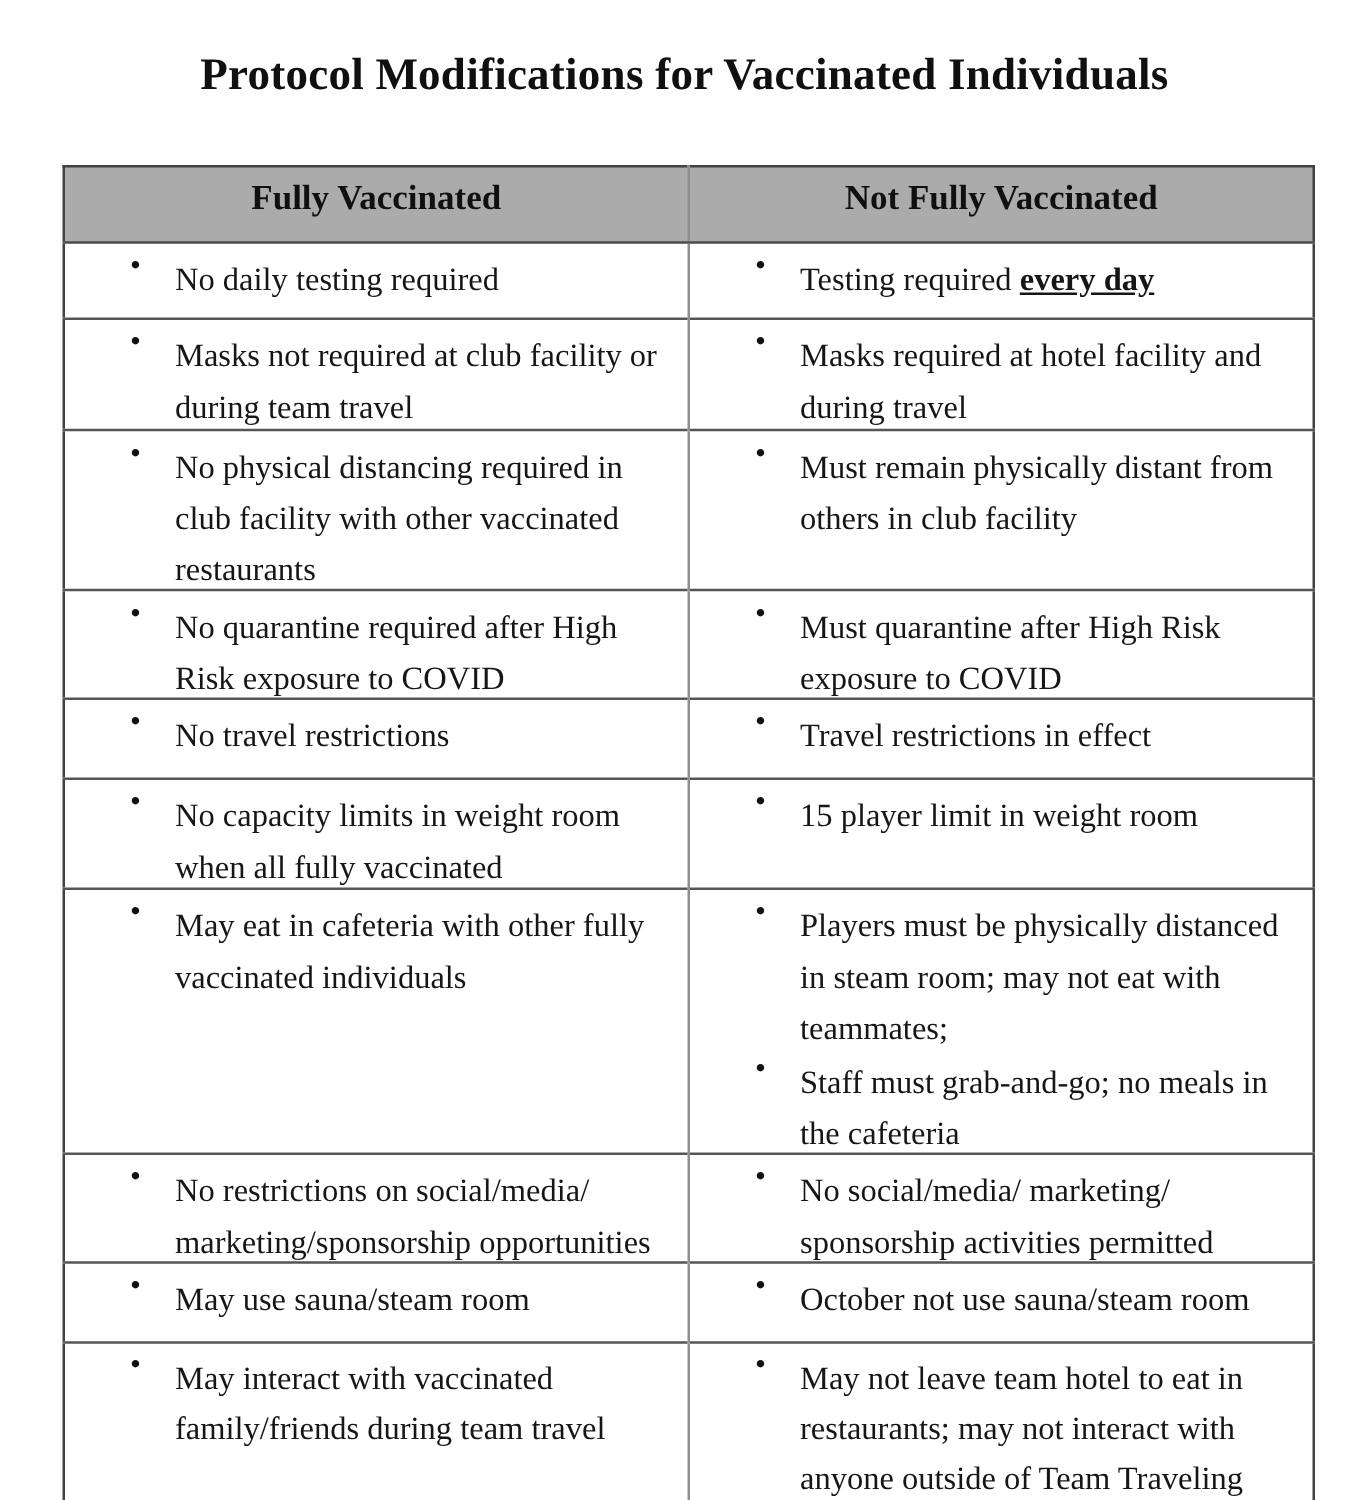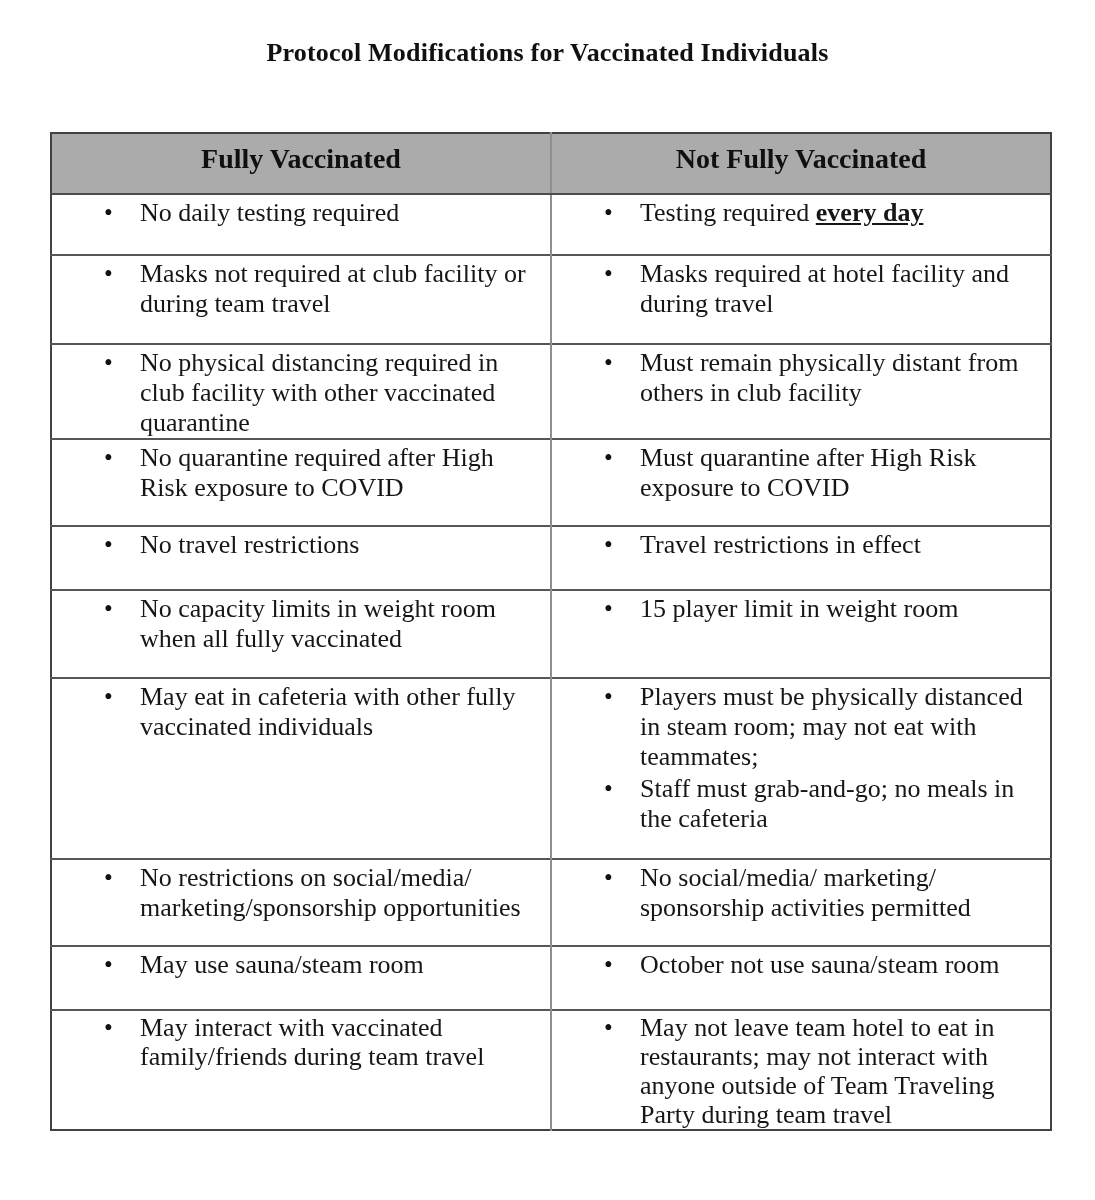--- a/index.html
+++ b/index.html
@@ -7,21 +7,21 @@
     width:1095px; height:1200px;
     background:#fefefe;
     font-family:"Liberation Serif","DejaVu Serif",serif;
     color:#141414;
     position:relative;
     overflow:hidden;
   }
   .doc-title {
     position:absolute; top:38px; left:0; width:1095px;
     text-align:center;
-    font-size:26px; font-weight:bold;
+    font-size:36px; font-weight:bold;
     letter-spacing:0.2px;
     color:#101010;
   }
   .tbl-wrap { position:absolute; top:132px; left:50px; }
   table.protocol {
     border-collapse:collapse;
     table-layout:fixed;
     width:1000px;
     border:2px solid #424242;
   }
@@ -56,21 +56,21 @@
   .li { display:flex; align-items:flex-start; }
   .li + .li { margin-top:2px; }
   .blt {
     flex:none;
     width:36px;
     padding-left:52px;
     font-size:25px; line-height:30px;
     color:#111;
   }
   .txt { font-size:26px; line-height:30px; color:#161616; }
-  .ln { display:block; white-space:nowrap; }
+  .ln { display:block; white-space:nowrap;margin-top:11px; }
   tr.r9 .txt { line-height:29px; }
   tr.r9 .cell { padding-top:2px; }
   .emph { font-weight:bold; text-decoration:underline; }
 </style>
 </head>
 <body>
 
 <div class="doc-title">Protocol Modifications for Vaccinated Individuals</div>
 
 <div class="tbl-wrap">
@@ -135,21 +135,21 @@
     </tr>
 
     <tr class="r2">
       <td>
             <div class="cell">
         <div class="li">
           <span class="blt">•</span>
           <div class="txt">
             <span class="ln">No physical distancing required in</span>
             <span class="ln">club facility with other vaccinated</span>
-            <span class="ln">quarantine</span>
+            <span class="ln">restaurants</span>
           </div>
         </div>
       </div>
           </td>
       <td>
             <div class="cell">
         <div class="li">
           <span class="blt">•</span>
           <div class="txt">
             <span class="ln">Must remain physically distant from</span>

